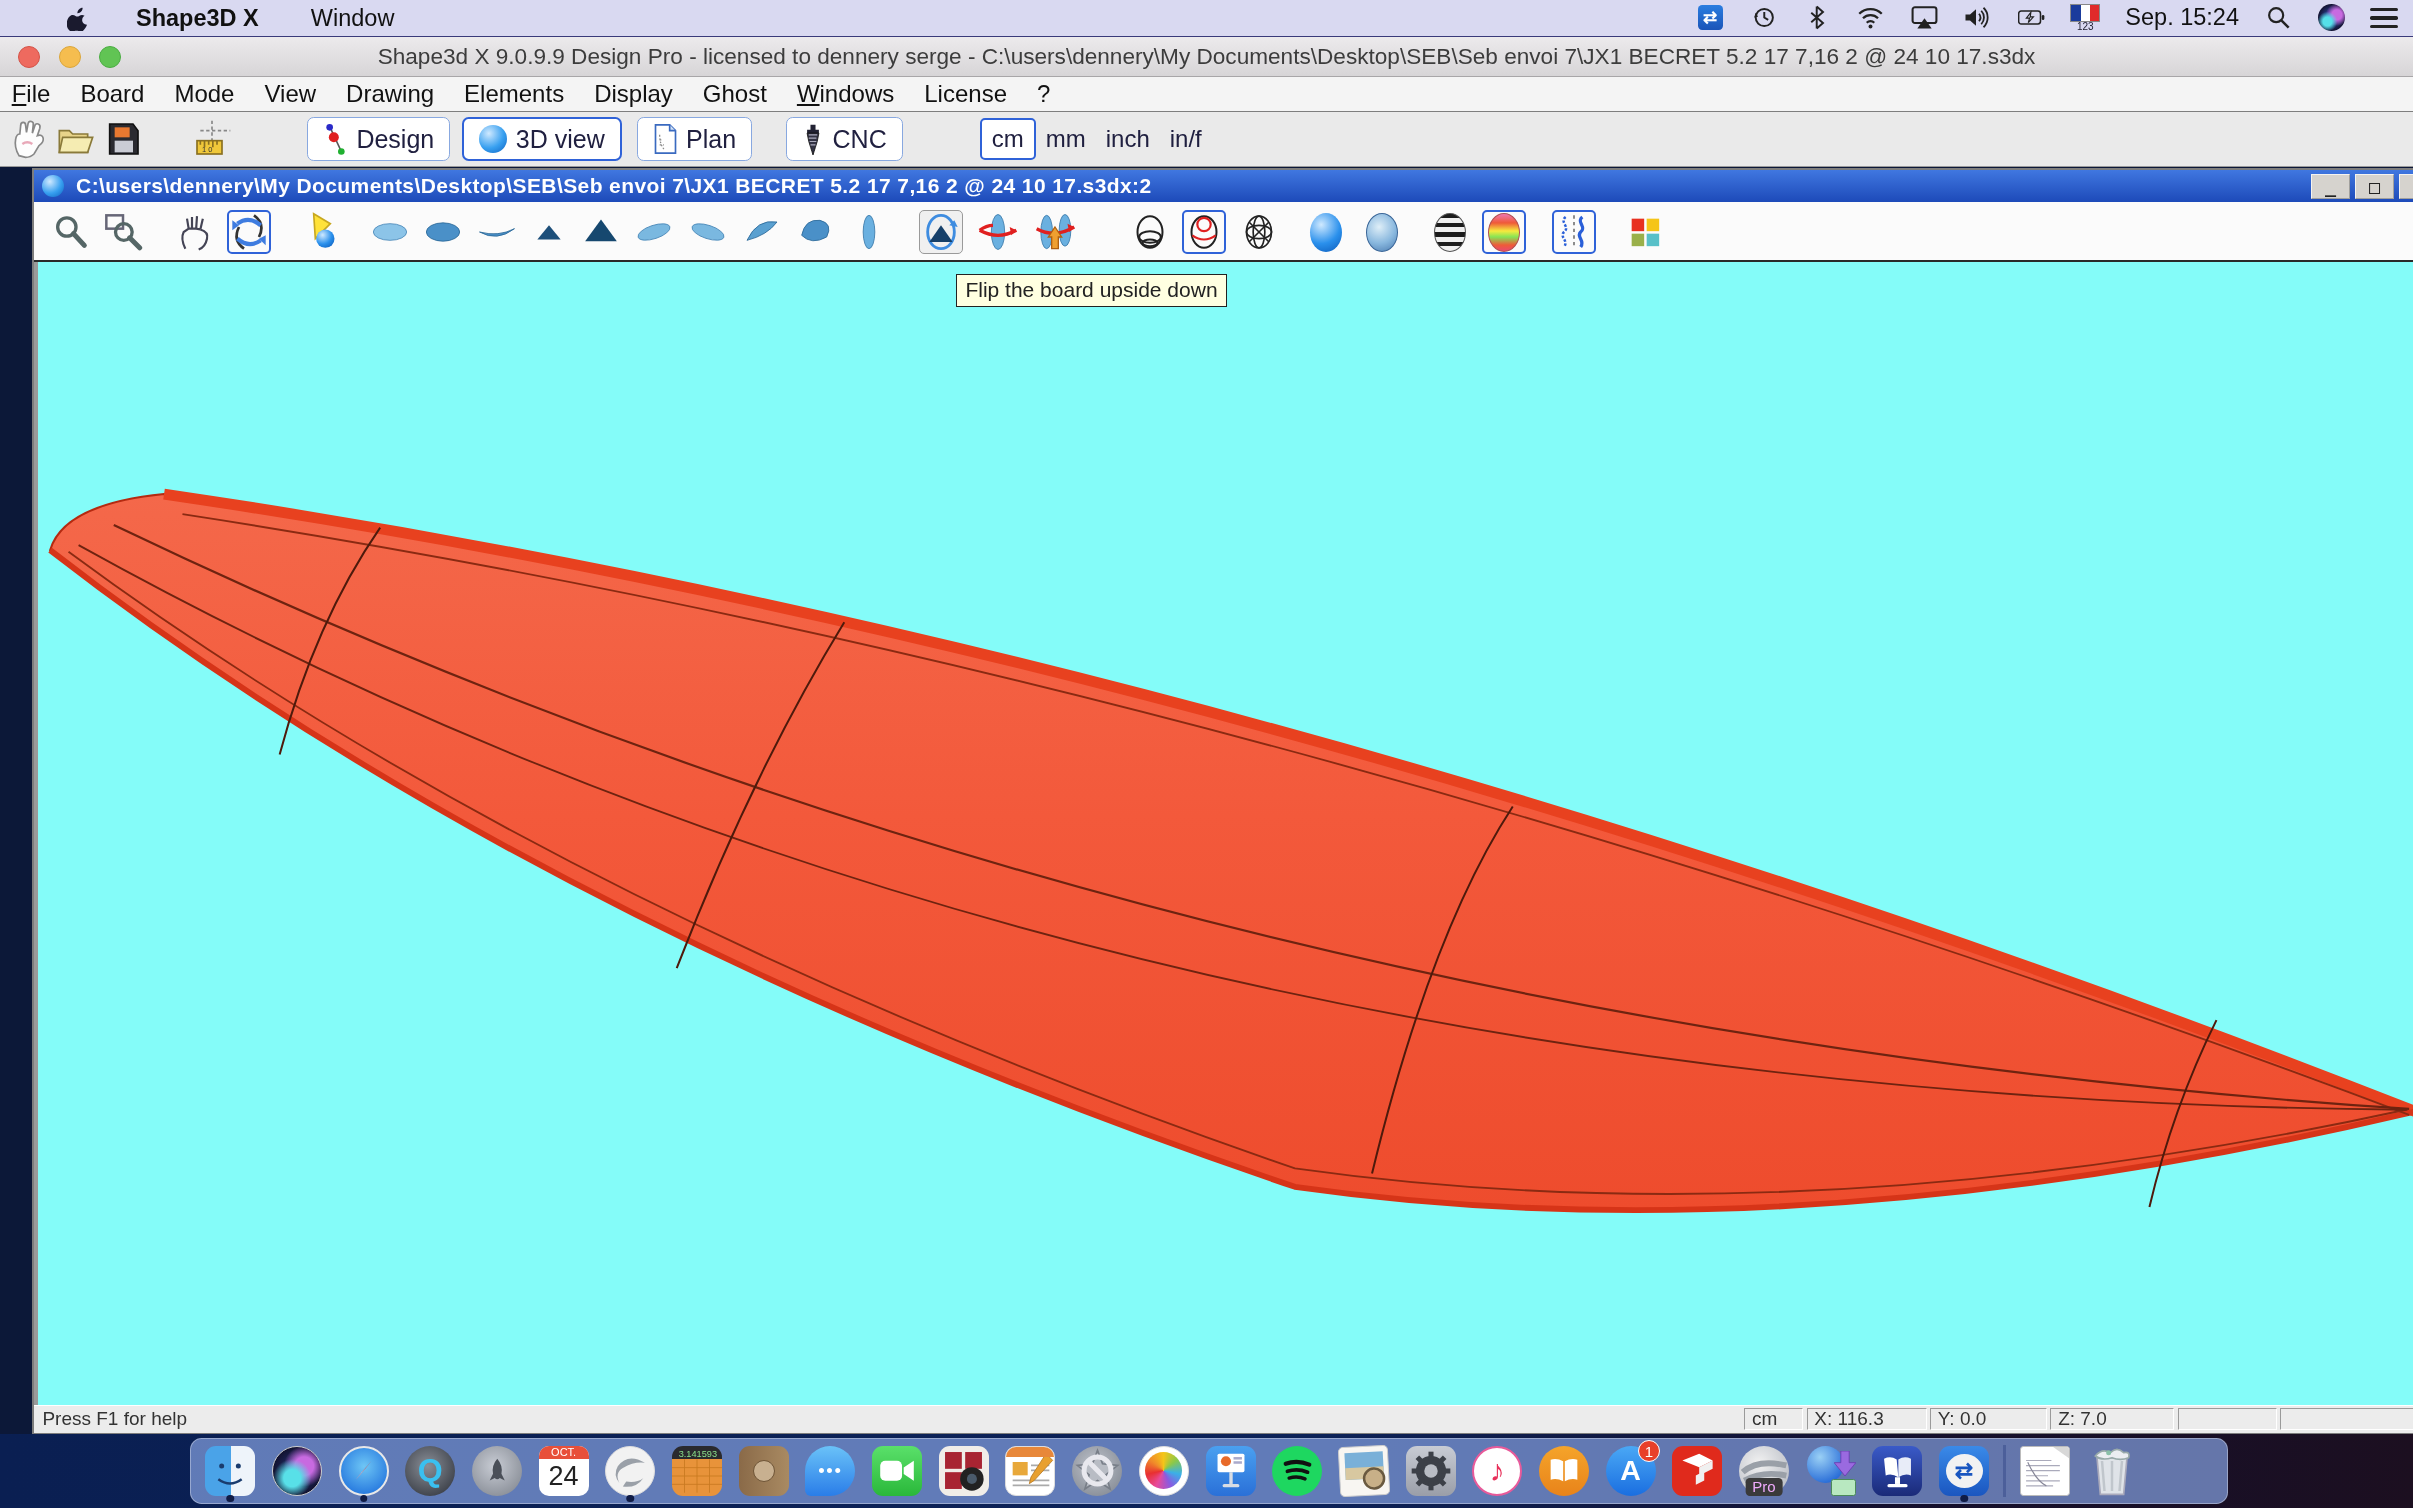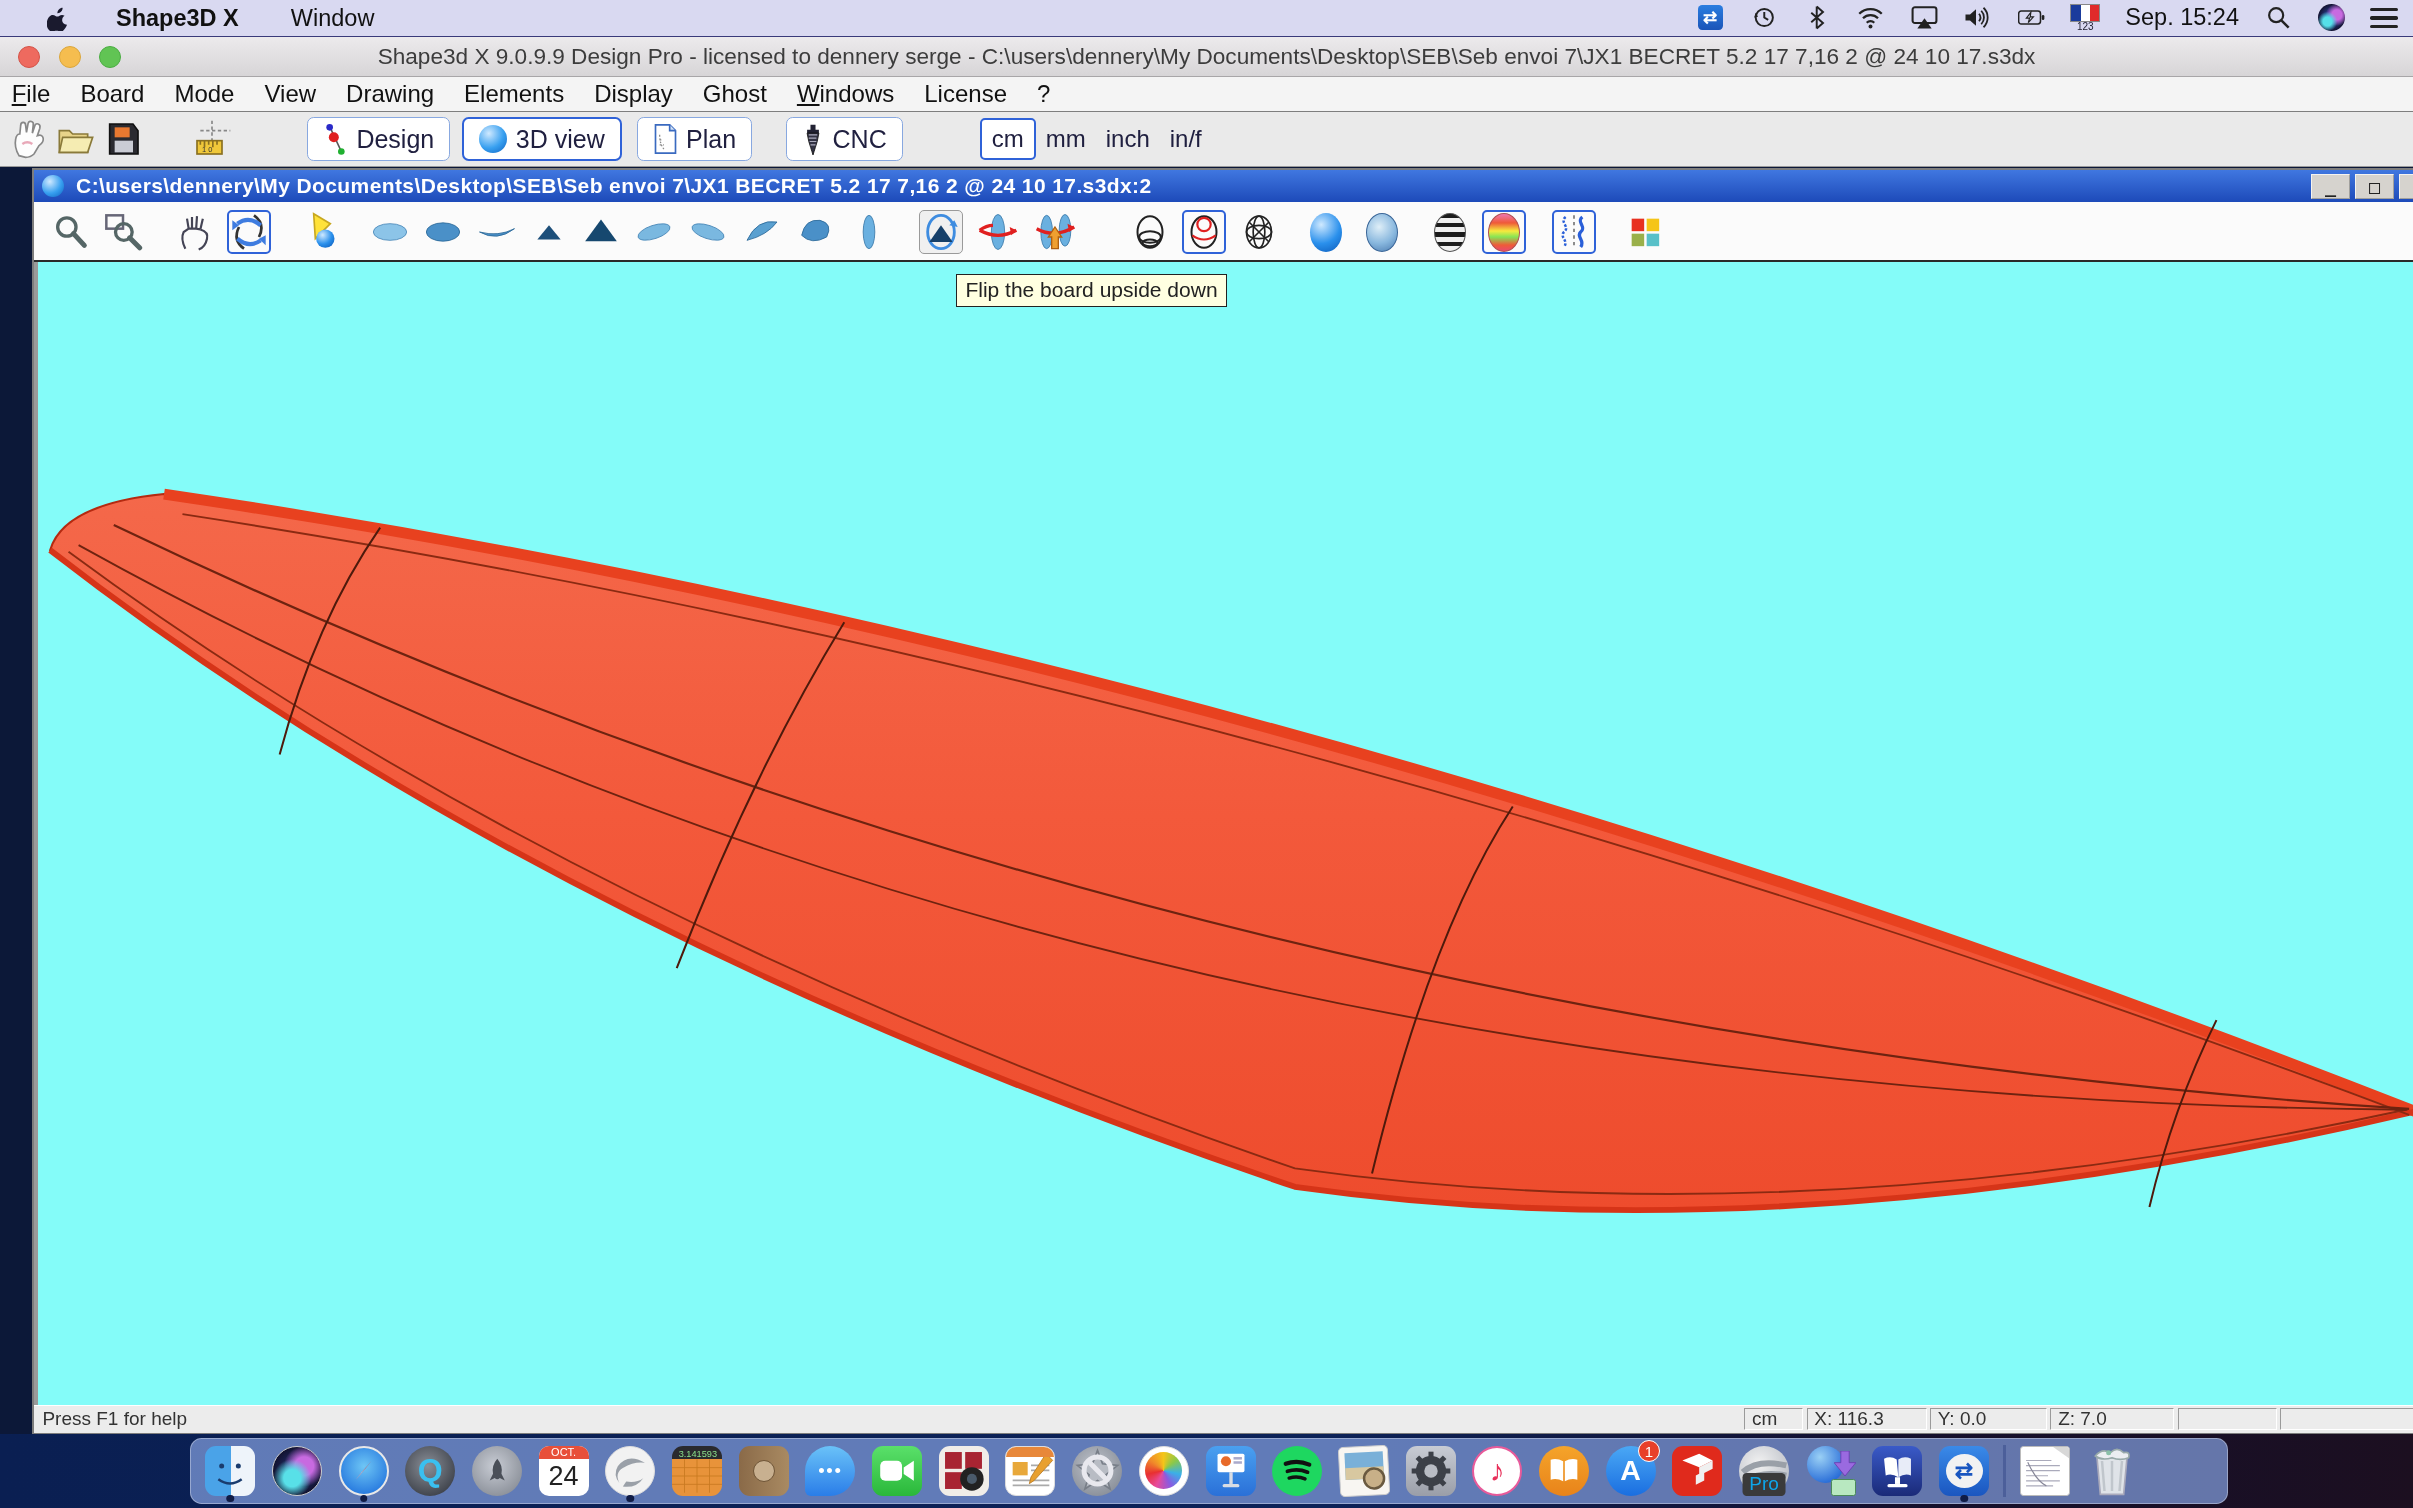--- a/index.html
+++ b/index.html
@@ -2,21 +2,21 @@
 <html style="--menubar_bg: #d9d9f1; --accent: #2f62d8; --canvas_bg: #84fcf9; --board_fill: #f3593b; --board_rail: #e8411f; --board_line: #6e2310; --tooltip_bg: #ffffe1; --doctitle_blue: #2256c4;font-size:13.4px"><head>
 <meta charset="utf-8">
 <style>
   * { margin:0; padding:0; box-sizing:border-box; }
   html,body { width:2413px; height:1508px; overflow:hidden; }
   body { font-family:"Liberation Sans", sans-serif; }
   .screen { position:relative; width:2413px; height:1508px; background:#0c1838; overflow:hidden; }
 
   
   .menubar { position:absolute; top:0; left:0; width:100%; height:37px; background:var(--menubar_bg,#d9d9f1);
-    display:flex; align-items:center; font-size:23.5px; color:#111; border-bottom:0.8px solid #3a3a7a; }
+    display:flex; align-items:center; font-size:23.5px; color:#111; border-bottom:0.8px solid #3a3a7a;padding-left:20px; }
   .apple { margin-left:47px; width:22px; height:25px; }
   .mb-app { font-weight:bold; margin-left:47px; }
   .mb-item { margin-left:52px; }
   .mb-right { margin-left:auto; display:flex; align-items:center; gap:25px; margin-right:15px; }
   .mb-ic { width:28.5px; height:25px; display:flex; align-items:center; justify-content:center; }
   .mb-ic svg { width:27px; height:25px; }
   .tv-badge { width:25px; height:25px; border-radius:4.2px; background:linear-gradient(180deg,#2a7de0,#1b55b8); color:#fff; font-size:17px; display:flex; align-items:center; justify-content:center; font-weight:bold; }
   .flagwrap { display:flex; flex-direction:column; align-items:center; }
   .flag { width:30px; height:18.4px; display:flex; border:0.8px solid #888; }
   .flag div { flex:1; }
@@ -104,22 +104,22 @@
     background:rgba(130,158,222,0.72); border:0.8px solid rgba(255,255,255,0.35);
     display:flex; align-items:center; padding:0 11.7px; gap:11.7px; }
   .dock-item { position:relative; width:55px; height:54px; flex:0 0 auto; display:flex; align-items:center; justify-content:center; }
   .run-dot { position:absolute; bottom:-4.2px; left:50%; transform:translateX(-50%); width:7.5px; height:7.5px; border-radius:50%; background:#101c46; }
   .dk { width:50px; height:50px; }
   .dk-circle { border-radius:50%; }
   .dk-sq { border-radius:11px; }
   .dock-sep { width:2.5px; height:52px; background:rgba(70,90,150,0.8); flex:0 0 auto; }
   .badge { position:absolute; top:-3.4px; right:-1.7px; min-width:22px; height:22px; border-radius:11px; background:#e8402a;
     color:#fff; font-size:15px; display:flex; align-items:center; justify-content:center; border:1.7px solid #fff; }
-  .protag { position:absolute; bottom:1.7px; left:50%; transform:translateX(-50%); background:#3a3a3a; color:#0ea5e9;
-    font-size:19px; padding:0.8px 6.7px; border-radius:4.2px; }
+  .protag { position:absolute; bottom:1.7px; left:50%; transform:translateX(-50%); background:#3a3a3a; color:#f0abfc;
+    font-size:15px; padding:0.8px 6.7px; border-radius:4.2px; }
   .cal { background:#fff; border-radius:10px; overflow:hidden; display:flex; flex-direction:column; align-items:center; }
   .cal-top { width:100%; background:#e8503a; color:#fff; font-size:11px; text-align:center; line-height:13.4px; }
   .cal-day { font-size:27px; color:#222; line-height:34px; }
 </style>
 </head>
 <body>
 
 <div class="screen">
 
   <div class="menubar">

